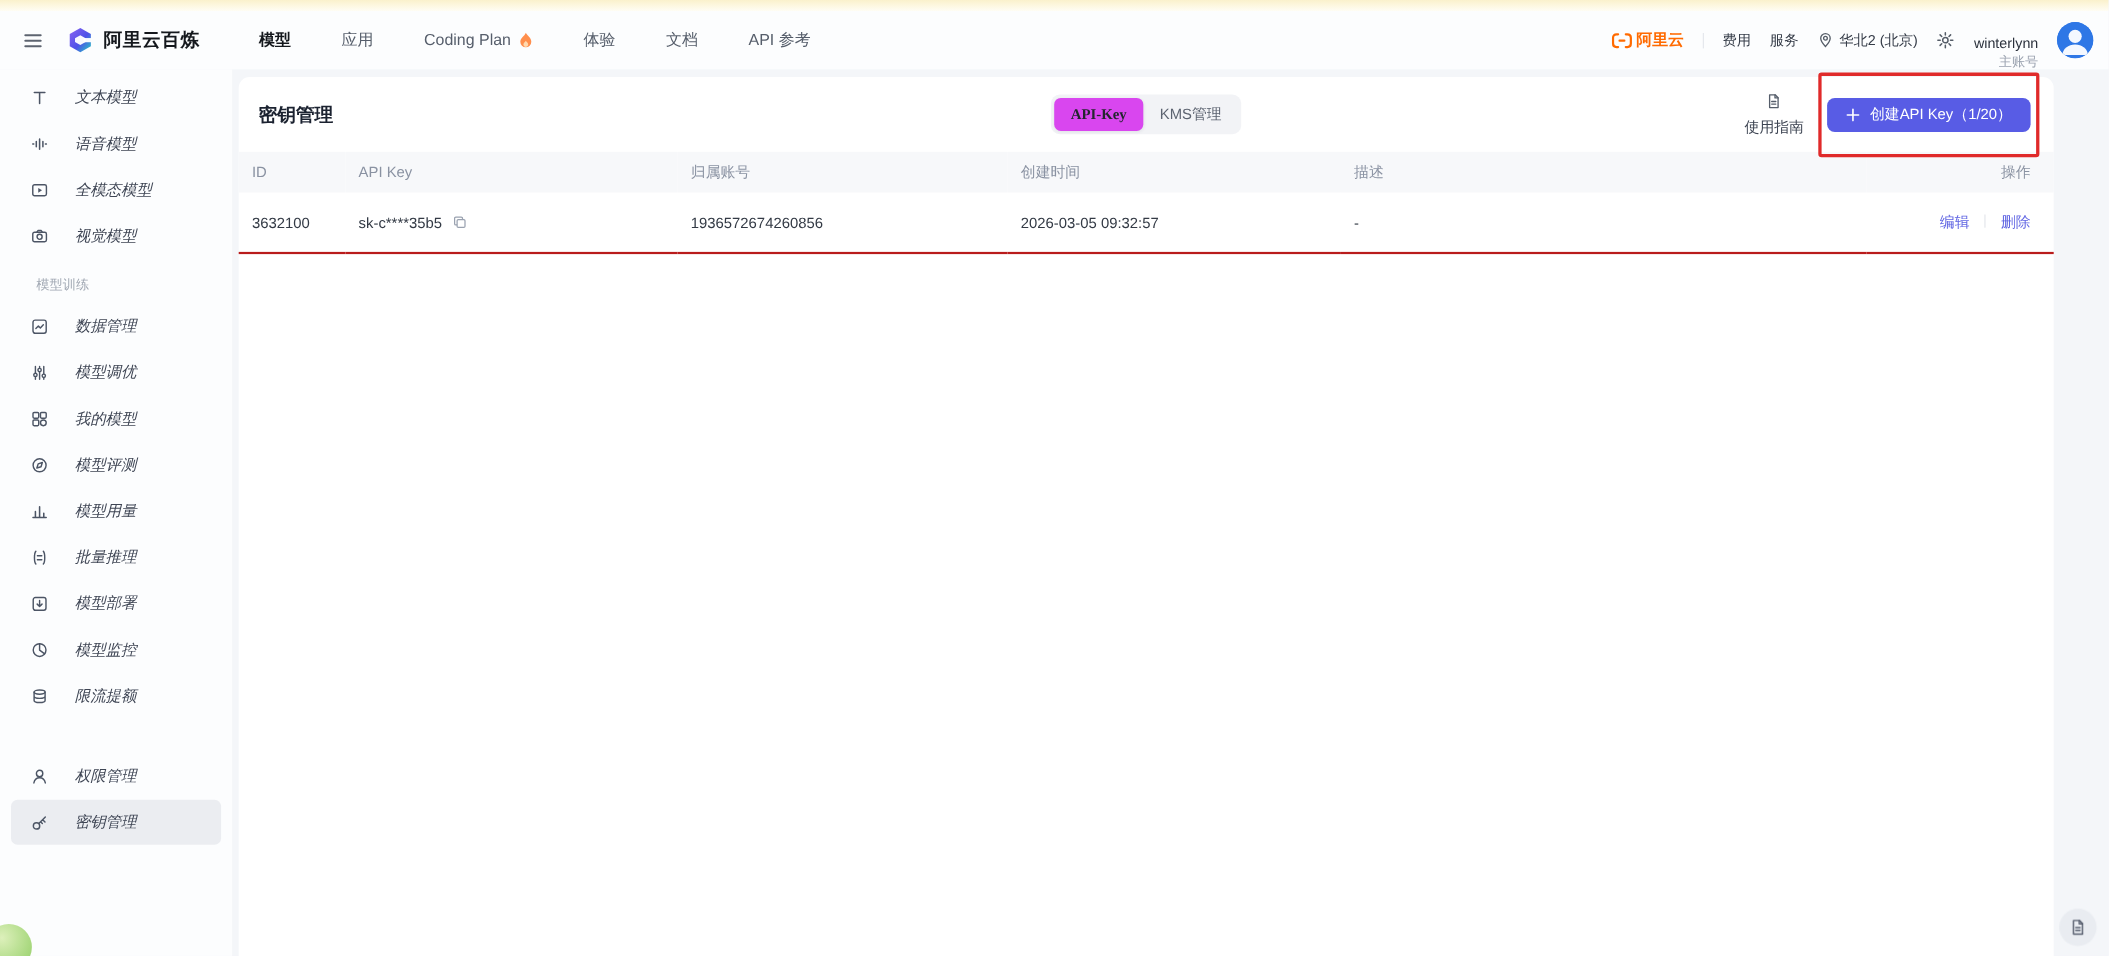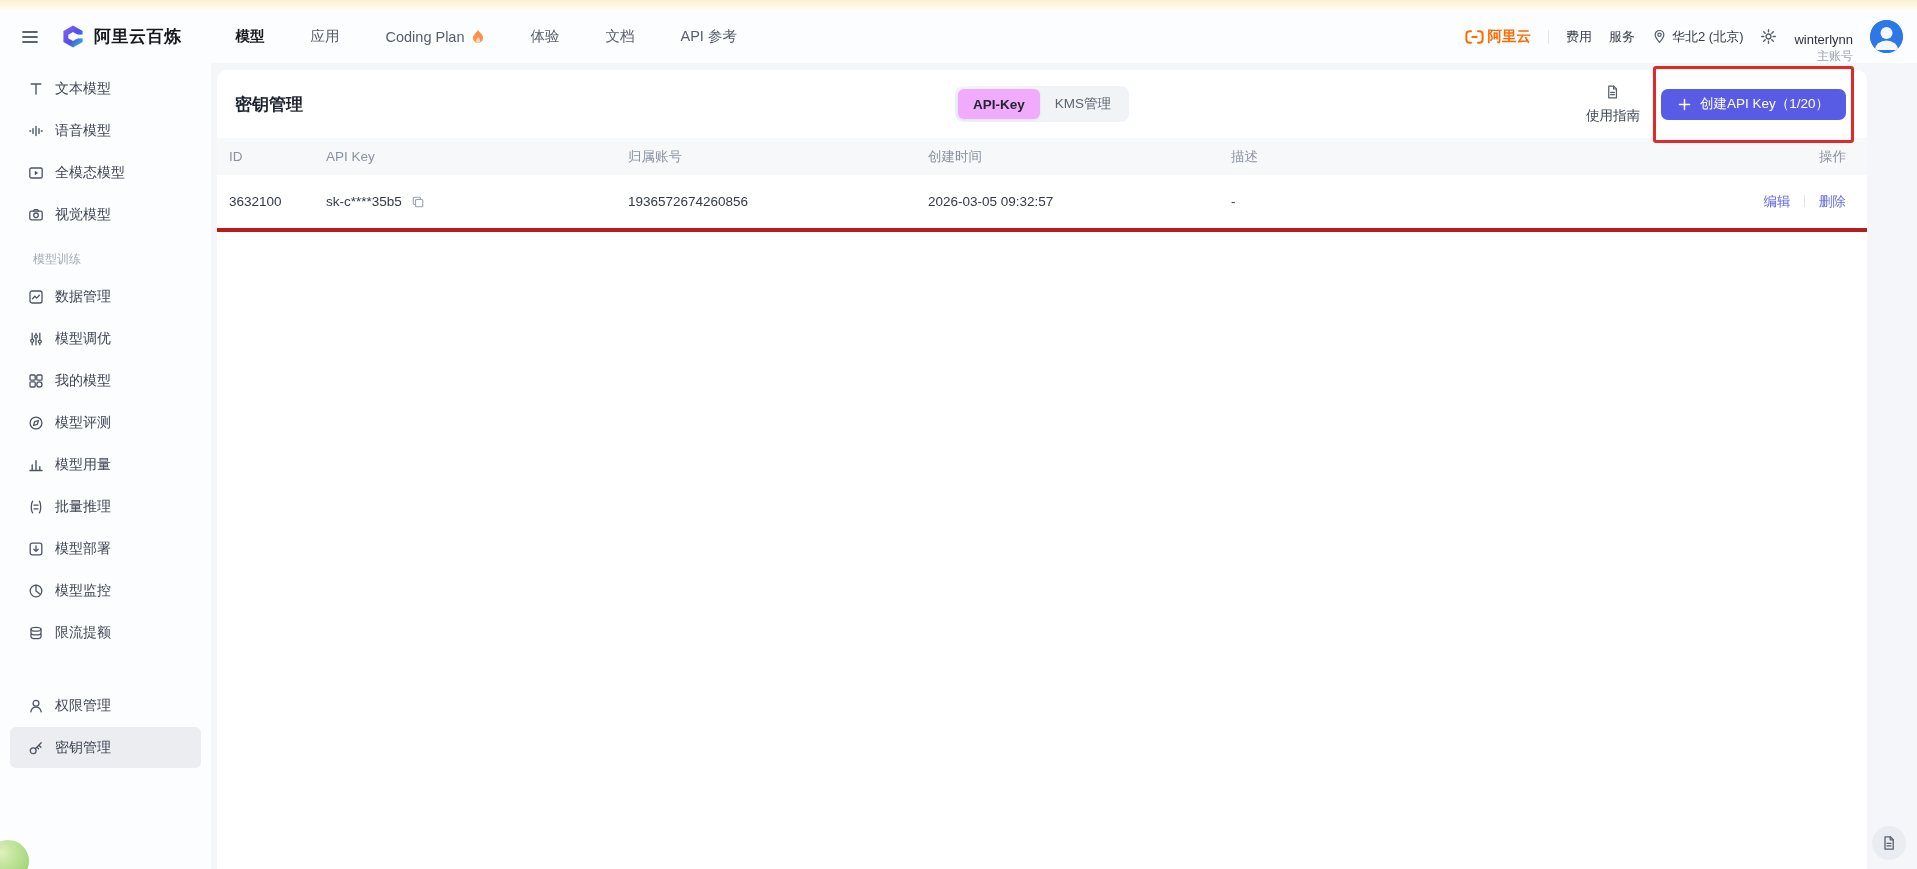--- a/index.html
+++ b/index.html
@@ -26,51 +26,51 @@
   .gear-btn { display:flex; align-items:center; color:#555d68; cursor:pointer; }
   .user-block { text-align:right; line-height:1.3; cursor:pointer;margin-top:24px; }
   .user-name { font-size:13px; color:#2b313c; }
   .user-role { font-size:12px; color:#9aa2af; }
   .avatar { width:33px; height:33px; border-radius:50%; background:#2e77e6; overflow:hidden; flex:0 0 auto; cursor:pointer; }
 
   
   .body-row { flex:1; display:flex; min-height:0; }
   .sidebar { width:211px; background:#fcfdfe; padding-top:4px; position:relative; flex:0 0 auto; }
   .sgroup-label { font-size:12px; color:#a2a9b4; padding:15px 0 7px 33px; }
-  .side-item { height:41px; display:flex; align-items:center; gap:11px; margin:1px 10px; padding:0 8px 0 17px;
-    border-radius:6px; font-size:14px; color:#3e4554; cursor:pointer; white-space:nowrap; }
+  .side-item { height:41px; display:flex; align-items:center; gap:24px; margin:1px 10px; padding:0 8px 0 17px;
+    border-radius:6px; font-size:14px; color:#3e4554; cursor:pointer; white-space:nowrap;font-style:italic; }
   .side-item .sicon { width:17px; height:17px; display:flex; align-items:center; justify-content:center; color:#4c5565; flex:0 0 auto; }
   .side-item.active { background:#ebedf1; }
   .side-gap { height:30px; }
   .mascot { position:absolute; left:-13px; bottom:-13px; width:42px; height:42px; border-radius:50%;
     background:radial-gradient(circle at 35% 30%, #ddf0bb, #a6d77c 70%, #93c968); }
 
   .content { flex:1; padding:7px 50px 0 6px; min-width:0; }
   .card { background:#ffffff; border-radius:10px 10px 0 0; height:100%; position:relative; }
 
   
   .card-head { position:relative; height:68px; display:flex; align-items:center; padding:0 13px 0 18px; }
   .page-title { font-size:17px; font-weight:bold; color:#1b2230; }
   .tabs { position:absolute; left:50%; top:50%; transform:translate(-50%,-50%);
     background:#f2f3f6; border-radius:8px; padding:3px; display:flex; }
   .tab { height:30px; padding:0 15px; display:flex; align-items:center; font-size:13.5px; color:#5c6370; border-radius:6px; cursor:pointer; }
-  .tab.active { background:#f0abfc; color:#22262e; font-weight:bold; box-shadow:0 1px 3px rgba(20,30,50,.08); }
+  .tab.active { background:#d946ef; color:#22262e; font-weight:bold; box-shadow:0 1px 3px rgba(20,30,50,.08);font-family:Liberation Serif, serif; }
   .head-right { margin-left:auto; display:flex; align-items:center; gap:13px; }
   .guide { display:flex; align-items:center; gap:7px; font-size:13.5px; color:#3d4452; cursor:pointer;flex-direction:column; }
   .guide .gicon { color:#555d6a; display:flex; }
   .annotation-box { border:3px solid var(--annotation,#e02a2a); border-radius:3px; padding:20px 5px; }
   .create-btn { background:var(--accent,#585ce5); color:#fff; height:31px; padding:0 17px; border-radius:7px;
     font-size:13.5px; display:flex; align-items:center; gap:9px; border:none; cursor:pointer; white-space:nowrap;
     font-family:inherit; }
 
   
   table.keys { width:100%; border-collapse:collapse; font-size:13.5px; table-layout:fixed; }
   table.keys thead th { background:#f7f8fa; color:#8a92a2; font-weight:normal; text-align:left; height:37px; padding:0 0 0 12px; }
   table.keys thead th.col-actions { text-align:right; padding-right:21px; }
-  table.keys tbody td { height:55px; border-bottom:4px solid #b91c1c; padding:0 0 0 12px; color:#333a45; }
+  table.keys tbody td { height:55px; border-bottom:2px solid #b91c1c; padding:0 0 0 12px; color:#333a45; }
   .id-cell { color:#282e38; }
   .key-wrap { display:flex; align-items:center; gap:9px; }
   .copy-btn { color:#9aa2b0; display:flex; cursor:pointer; }
   .desc-cell { color:#3c434e; }
   .actions-cell { text-align:right; padding-right:21px !important; white-space:nowrap; }
   .action-link { color:var(--link,#6166e3); cursor:pointer; }
   .act-div { display:inline-block; width:1px; height:12px; background:#e1e4e9; margin:0 10px; vertical-align:-1px; }
 
   
   .float-doc { position:fixed; right:11px; bottom:9px; width:34px; height:34px; border-radius:50%;

